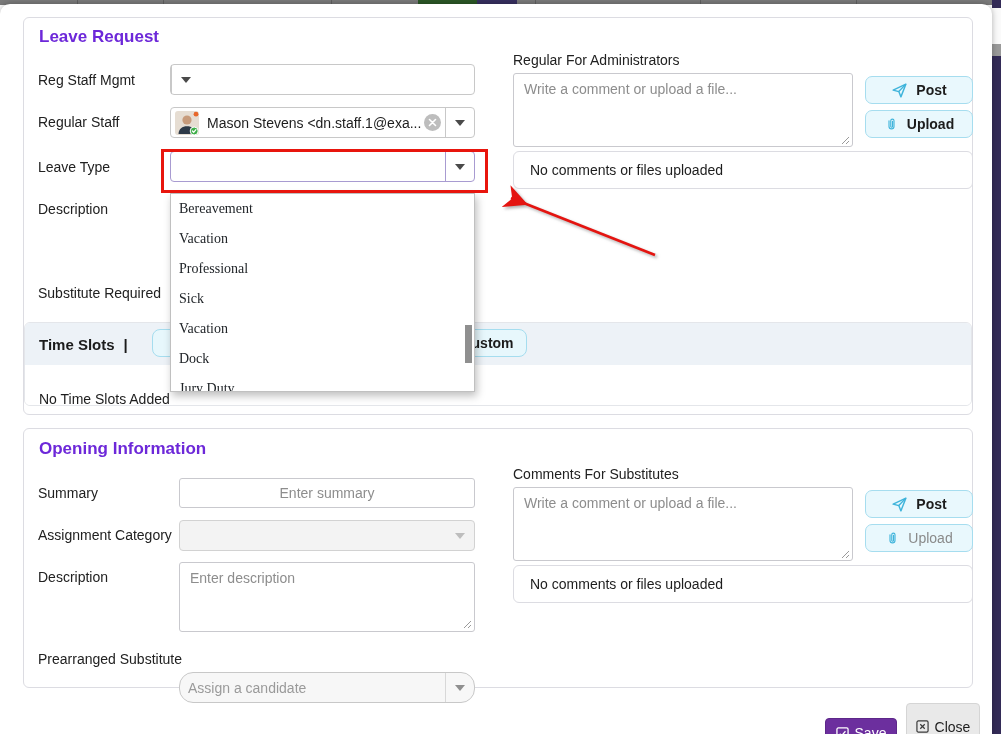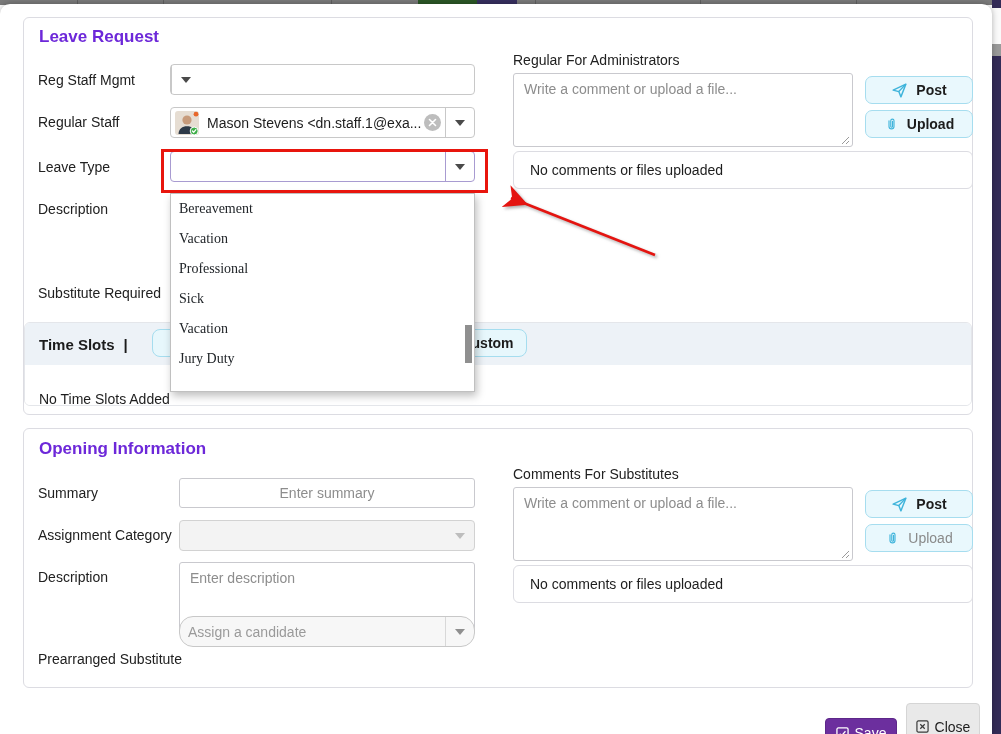--- a/index.html
+++ b/index.html
@@ -179,20 +179,21 @@
     </div>
   </div>
   <div class="abs red-rect"></div>
 
   <div class="abs dropdown">
     <div class="dd-item">Bereavement</div>
     <div class="dd-item">Vacation</div>
     <div class="dd-item">Professional</div>
     <div class="dd-item">Sick</div>
     <div class="dd-item">Vacation</div>
+    <div class="dd-item">Dock</div>
     <div class="dd-item">Jury Duty</div>
     <div class="dd-thumb"></div>
   </div>
 
   <div class="abs ts-section">
     <div class="ts-header">
       <span class="ts-title">Time Slots</span>
       <span class="ts-sep">|</span>
     </div>
     <div class="ts-body">
@@ -249,21 +250,21 @@
     <div class="caret-btn">
       <span class="caret"></span>
     </div>
   </div>
 
   <textarea class="comment" style="left: 179px; top: 558px; width: 296px; height: 70px;" placeholder="Enter description"></textarea>
   <svg class="abs resize-grip" style="left:462px;top:615px;" viewBox="0 0 10 10">
     <path d="M2 9 L9 2 M6 9 L9 6" stroke="#9a9a9a" stroke-width="1"></path>
   </svg>
 
-  <div class="combo soft softph" style="left:179px;top:612px;width:296px;border-radius:14px;">
+  <div class="combo soft softph" style="left:179px;top:668px;width:296px;border-radius:14px;">
     <div class="val">Assign a candidate</div>
     <div class="caret-btn" style="border-left-color:#d8d8d8">
       <span class="caret" style="border-top-color:#8f8f8f"></span>
     </div>
   </div>
 
   <div class="abs field-label" style="left:513px;top:462px;">Comments For Substitutes</div>
   <textarea class="comment" style="left: 513px; top: 483px; width: 340px; height: 74px;" placeholder="Write a comment or upload a file..."></textarea>
   <svg class="abs resize-grip" style="left:840px;top:545px;" viewBox="0 0 10 10">
     <path d="M2 9 L9 2 M6 9 L9 6" stroke="#9a9a9a" stroke-width="1"></path>

